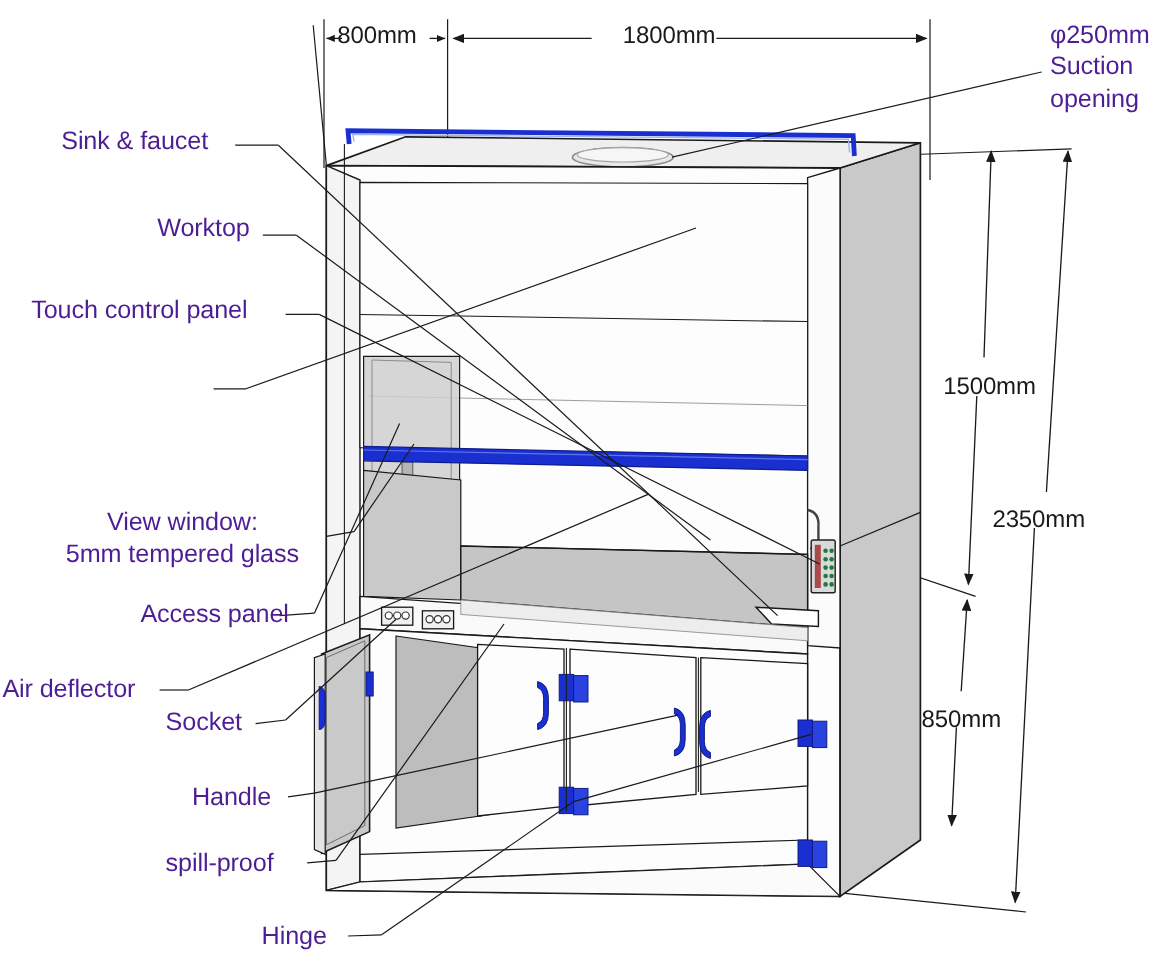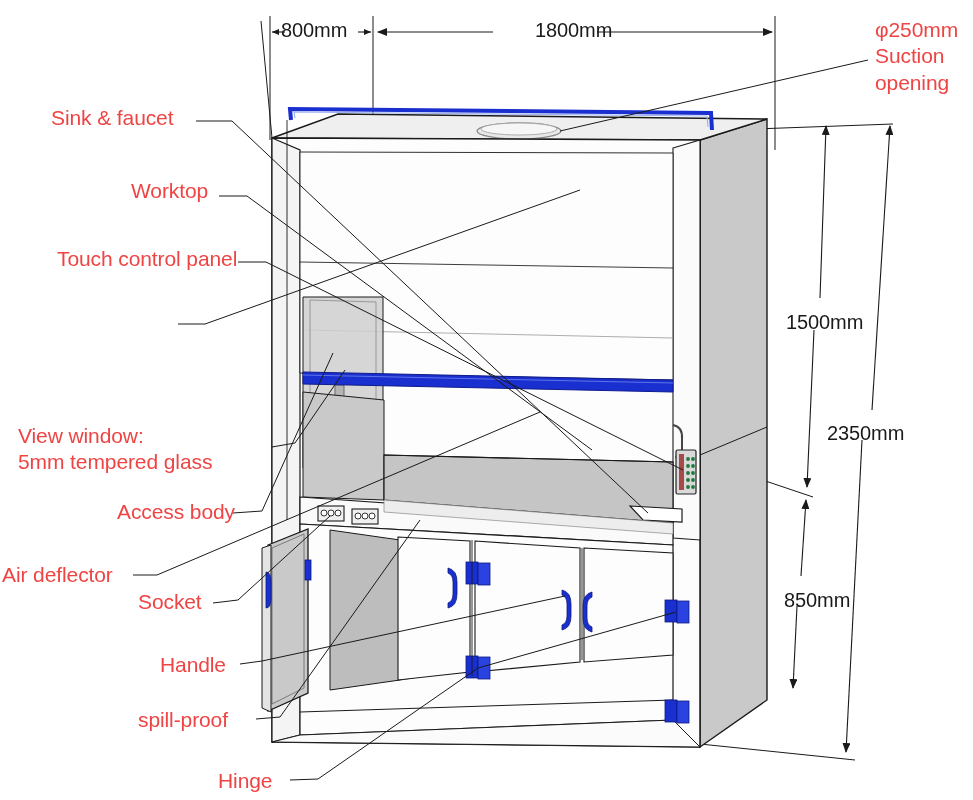--- a/index.html
+++ b/index.html
@@ -21,21 +21,21 @@
     position: absolute;
     left: 0;
     top: 0;
     width: 973px;
     height: 800px;
   }
   .callout-text {
     position: absolute;
     font-family: "Liberation Sans", sans-serif;
     font-size: 21px;
-    color: #ef4444;
+    color: #4c1d95;
     white-space: nowrap;
     line-height: 1.25;
     letter-spacing: -0.1px;
   }
   .dim-text {
     position: absolute;
     font-family: "Liberation Sans", sans-serif;
     font-size: 20px;
     color: #1a1a1a;
     white-space: nowrap;
@@ -301,44 +301,44 @@
       <line x1="256" y1="719" x2="280" y2="717"></line>
       <line x1="280" y1="717" x2="420" y2="520"></line>
 
       <line x1="290" y1="780" x2="318" y2="779"></line>
       <line x1="318" y1="779" x2="478" y2="668"></line>
       <line x1="478" y1="668" x2="676" y2="612"></line>
     </g>
   </svg>
 
   <div class="dim-text" style="left:281px; top:19px;">800mm</div>
-  <div class="dim-text" style="left:519px; top:19px;margin-left:16px;">1800mm</div>
+  <div class="dim-text" style="left:519px; top:19px;">1800mm</div>
   <div class="dim-text" style="left:786px; top:311px;">1500mm</div>
   <div class="dim-text" style="left:827px; top:422px;">2350mm</div>
-  <div class="dim-text" style="left:768px; top:589px;padding-left:16px;">850mm</div>
+  <div class="dim-text" style="left:768px; top:589px;">850mm</div>
 
   <div class="callout-text" style="left:875px; top:17px;">
     <div>φ250mm</div>
     <div>Suction</div>
     <div>opening</div>
   </div>
 
   <div class="callout-text" style="left:51px; top:105px;">Sink &amp; faucet</div>
 
   <div class="callout-text" style="left:131px; top:178px;">Worktop</div>
 
-  <div class="callout-text" style="left:26px; top:246px;margin-left:31px;">Touch control panel</div>
-
-
-  <div class="callout-text" style="left:18px; top:423px; width:268px;">
+  <div class="callout-text" style="left:26px; top:246px;">Touch control panel</div>
+
+
+  <div class="callout-text" style="left:18px; top:423px; text-align:center; width:268px;">
     <div>View window:</div>
     <div>5mm tempered glass</div>
   </div>
 
-  <div class="callout-text" style="left:117px; top:499px;">Access body</div>
+  <div class="callout-text" style="left:117px; top:499px;">Access panel</div>
 
   <div class="callout-text" style="left:2px; top:562px;text-align:right;">Air deflector</div>
 
   <div class="callout-text" style="left:138px; top:589px;text-align:center;">Socket</div>
 
   <div class="callout-text" style="left:160px; top:652px;">Handle</div>
 
   <div class="callout-text" style="left:138px; top:707px;">spill-proof</div>
 
   <div class="callout-text" style="left:218px; top:768px;">Hinge</div>

